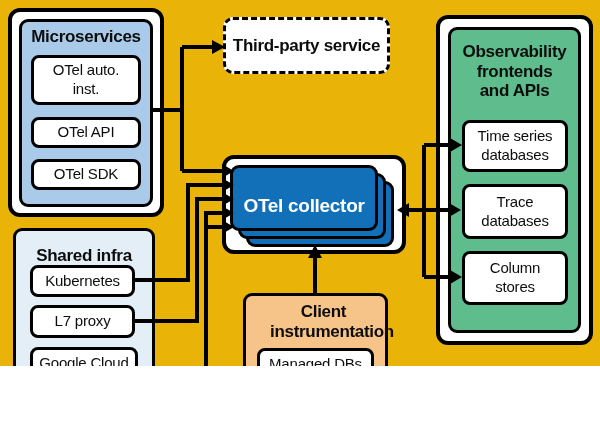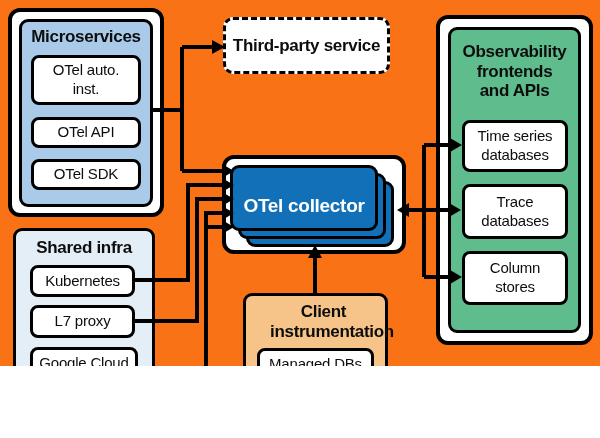--- a/index.html
+++ b/index.html
@@ -1,21 +1,21 @@
 <!DOCTYPE html>
 <html style="--microservices-fill: #a9cbe9; --shared-infra-fill: #e4eef7; --collector-fill: #1170b8; --observability-fill: #5ebc8d; --client-fill: #f6c388; --line: #000000; --box-bg: #ffffff;"><head>
 <meta charset="utf-8">
 <style>
   :root{
     --microservices-fill:#a9cbe9; --shared-infra-fill:#e4eef7; --collector-fill:#1170b8;
     --observability-fill:#5ebc8d; --client-fill:#f6c388; --line:#000000; --box-bg:#ffffff;
   }
   html,body{margin:0;padding:0;background:#fff;}
   .stage{
-    position:relative;width:600px;height:366px;background:#f97316;overflow:hidden;
+    position:relative;width:600px;height:366px;background:#eab308;overflow:hidden;
     font-family:"Liberation Sans", sans-serif;color:#111;
   }
   .frame{
     position:absolute;background:var(--box-bg,#fff);
     border:4px solid var(--line,#000);border-radius:12px;box-sizing:border-box;
   }
   .panel{
     position:absolute;border:3px solid var(--line,#000);border-radius:9px;box-sizing:border-box;
   }
   .panel.blue{background:var(--microservices-fill,#a9cbe9);}
@@ -62,21 +62,21 @@
   </div>
   <div class="wbox" style="left:31px;top:159px;width:110px;height:31px">
     <span>OTel SDK</span>
   </div>
 
   <div class="dashed" style="left:223px;top:17px;width:167px;height:57px">
     <span>Third-party service</span>
   </div>
 
   <div class="panel pale" style="left:13px;top:228px;width:142px;height:205px">
-    <div class="panel-title" style="padding-top:7px">Shared infra</div>
+    <div class="panel-title" style="padding-top:15px">Shared infra</div>
   </div>
   <div class="wbox" style="left:30px;top:265px;width:105px;height:32px">
     <span>Kubernetes</span>
   </div>
   <div class="wbox" style="left:30px;top:305px;width:105px;height:33px">
     <span>L7 proxy</span>
   </div>
   <div class="wbox" style="left:30px;top:347px;width:108px;height:71px;padding:0 5px;line-height:1.3">
     <span>Google Cloud Microsoft AWS</span>
   </div>

